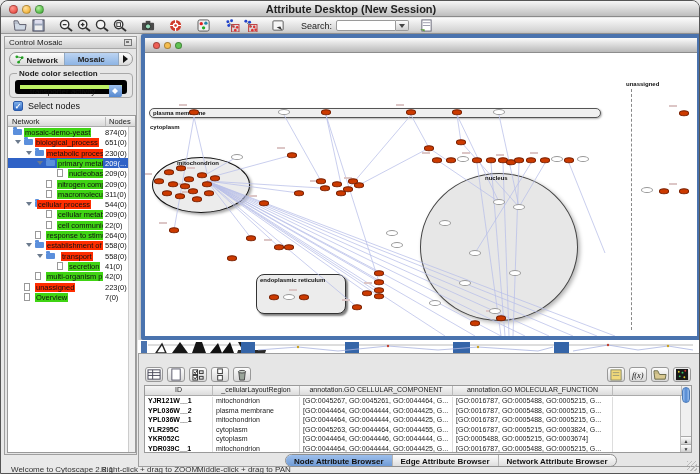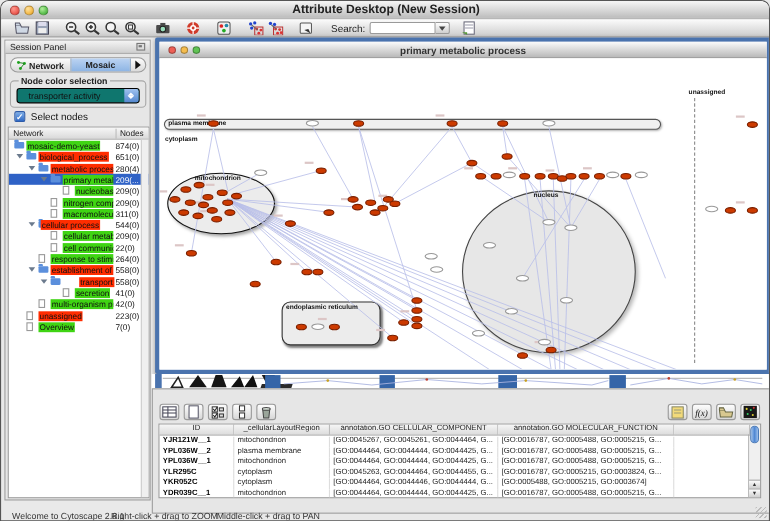--- a/index.html
+++ b/index.html
@@ -49,22 +49,22 @@
     padding-top:2px; position:relative; }
   .cp-tab.sel { background:linear-gradient(#bcd4f2,#8db4e4); border-left:1px solid #8fa8c4; border-right:1px solid #8fa8c4; }
   .cp-tab .net-ic { display:inline-block; vertical-align:-1px; margin-right:2px; }
   .cp-tab-arrow { width:13px; display:flex; align-items:center; justify-content:center; }
   .cp-tab-arrow::after { content:""; border:4px solid transparent; border-left:5px solid #111; margin-left:4px; }
 
   .groupbox { position:absolute; left:4px; top:36px; width:124px; height:25px;
     border:1px solid #a8a8a8; border-radius:4px; }
   .groupbox-legend { position:absolute; left:7px; top:-5px; font-size:8px; font-weight:bold;
     color:#222; background:#e6e6e6; padding:0 2px; }
-  .popup { position:absolute; left:5px; top:6px; width:112px; height:14px; background:#0f766e;
-    border:1px solid #000000; border-radius:3px; font-size:8px; color:#111; }
+  .popup { position:absolute; left:5px; top:6px; width:112px; height:14px; background:#bef264;
+    border:5px solid #000000; border-radius:3px; font-size:8px; color:#111; }
   .popup .val { position:absolute; left:10px; top:2px; }
   .popup .cap { position:absolute; right:0; top:0; width:13px; height:12px;
     background:linear-gradient(#9ec1ee,#5588cf); border-radius:0 2px 2px 0; }
   .popup .cap i { position:absolute; left:3px; width:0; height:0; border:3px solid transparent; }
   .popup .cap i.up { top:0; border-bottom:3px solid #fff; }
   .popup .cap i.dn { bottom:0; border-top:3px solid #fff; }
 
   .chkrow { position:absolute; left:8px; top:64px; height:11px; font-size:9px; color:#111; }
   .chk { position:absolute; left:0; top:0; width:10px; height:10px; border-radius:2px;
     background:linear-gradient(#7fb0ea,#3069c4); border:1px solid #2c5aa8; color:#fff;
@@ -283,21 +283,20 @@
         <path d="M1,11 L6,11 L6,13.5 Z" fill="#593"></path>
       </svg>
     </div>
   </div>
 
 <div class="frame">
   <div class="frame-titlebar">
     <div class="flight red"></div>
     <div class="flight yel"></div>
     <div class="flight grn"></div>
-    <div class="frame-title">primary metabolic process</div>
   </div>
   <div class="canvas" id="canvas">
     <div class="pm-bar"></div>
     <div class="region-label" style="left:8px; top:57px;">plasma membrane</div>
     <div class="region-label" style="left:5px; top:71px;">cytoplasm</div>
     <div class="mito"></div>
     <div class="region-label" style="left:32px; top:107px;">mitochondrion</div>
     <div class="nucl"></div>
     <div class="region-label" style="left:340px; top:122px;">nucleus</div>
     <div class="er"></div>
@@ -467,21 +466,21 @@
     <circle cx="160" cy="6" r="1.2" fill="#c8a020"></circle>
       <circle cx="250" cy="5" r="1.2" fill="#c04030"></circle>
     <circle cx="340" cy="6" r="1.2" fill="#c8a020"></circle>
       <circle cx="470" cy="4" r="1.2" fill="#c04030"></circle>
     <circle cx="530" cy="5" r="1.2" fill="#c8a020"></circle>
   </svg>
 </div>
 
 <div class="ctrl">
   <div class="ctrl-head">
-    <span>Session Panel</span>
+    <span>Control Mosaic</span>
     <div class="float-ic"></div>
   </div>
   <div class="cp-tabs" id="cp-tabs">
       <div class="cp-tab"><span class="net-ic"><svg width="9" height="9" viewBox="0 0 10 10">
             <circle cx="2" cy="2" r="1.5" fill="#2a2"></circle>
             <circle cx="8" cy="3" r="1.5" fill="#2a2"></circle>
             <circle cx="4" cy="8" r="1.5" fill="#2a2"></circle>
             <line x1="2" y1="2" x2="8" y2="3" stroke="#282"></line>
             <line x1="8" y1="3" x2="4" y2="8" stroke="#282"></line>
           </svg></span><span>Network</span></div>
@@ -516,21 +515,21 @@
         <div class="tree-row" style="top: 21.3px;">
           <span class="tri" style="left: 7px;"></span>
           <span class="fold" style="left: 16px;"></span>
           <span class="tlabel red" style="left: 27px; max-width: 68px;">biological_process</span>
           <span class="tcount">651(0)</span>
         </div>
         <div class="tree-row" style="top: 31.6px;">
           <span class="tri" style="left: 18px;"></span>
           <span class="fold" style="left: 27px;"></span>
           <span class="tlabel red" style="left: 38px; max-width: 57px;">metabolic process</span>
-          <span class="tcount">280(4)</span>
+          <span class="tcount">230(0)</span>
         </div>
         <div class="tree-row sel" style="top: 41.9px;">
           <span class="tri" style="left: 29px;"></span>
           <span class="fold" style="left: 38px;"></span>
           <span class="tlabel green" style="left: 49px; max-width: 46px;">primary metabo</span>
           <span class="tcount">209(...</span>
         </div>
         <div class="tree-row" style="top: 52.2px;">
           <span class="leafic" style="left: 49px;"></span>
           <span class="tlabel green" style="left: 60px; max-width: 35px;">nucleobase-</span>
@@ -569,21 +568,21 @@
         </div>
         <div class="tree-row" style="top: 124.3px;">
           <span class="tri" style="left: 18px;"></span>
           <span class="fold" style="left: 27px;"></span>
           <span class="tlabel red" style="left: 38px; max-width: 57px;">establishment of lo</span>
           <span class="tcount">558(0)</span>
         </div>
         <div class="tree-row" style="top: 134.6px;">
           <span class="tri" style="left: 29px;"></span>
           <span class="fold" style="left: 38px;"></span>
-          <span class="tlabel red" style="left: 64px; max-width: 46px;">transport</span>
+          <span class="tlabel red" style="left: 53px; max-width: 46px;">transport</span>
           <span class="tcount">558(0)</span>
         </div>
         <div class="tree-row" style="top: 144.9px;">
           <span class="leafic" style="left: 49px;"></span>
           <span class="tlabel green" style="left: 60px; max-width: 35px;">secretion</span>
           <span class="tcount">41(0)</span>
         </div>
         <div class="tree-row" style="top: 155.2px;">
           <span class="leafic" style="left: 27px;"></span>
           <span class="tlabel green" style="left: 38px; max-width: 57px;">multi-organism pro</span>
@@ -699,20 +698,25 @@
       <div class="dt-cell" style="left: 308px; width: 160px; top: 39.5px;">[GO:0016787, GO:0005215, GO:0003824, G...</div>
       <div class="dt-cell id" style="left: 0px; width: 68px; top: 49px;">YKR052C</div>
       <div class="dt-cell" style="left: 68px; width: 87px; top: 49px;">cytoplasm</div>
       <div class="dt-cell" style="left: 155px; width: 153px; top: 49px;">[GO:0044464, GO:0044446, GO:0044444, G...</div>
       <div class="dt-cell" style="left: 308px; width: 160px; top: 49px;">[GO:0005488, GO:0005215, GO:0003674]</div>
       <div class="dt-cell id" style="left: 0px; width: 68px; top: 58.5px;">YDR039C__1</div>
       <div class="dt-cell" style="left: 68px; width: 87px; top: 58.5px;">mitochondrion</div>
       <div class="dt-cell" style="left: 155px; width: 153px; top: 58.5px;">[GO:0044464, GO:0044444, GO:0044425, G...</div>
       <div class="dt-cell" style="left: 308px; width: 160px; top: 58.5px;">[GO:0016787, GO:0005488, GO:0005215, G...</div>
     </div>
+  <div class="dp-tabs" id="dp-tabs">
+      <div class="dp-tab sel">Node Attribute Browser</div>
+      <div class="dp-tab">Edge Attribute Browser</div>
+      <div class="dp-tab">Network Attribute Browser</div>
+    </div>
 </div>
 
 <div id="status-bar">
     <div class="status-item" style="left: 10px;">Welcome to Cytoscape 2.8.1</div>
     <div class="status-item" style="left: 100px;">Right-click + drag to ZOOM</div>
     <div class="status-item" style="left: 196px;">Middle-click + drag to PAN</div>
   </div>
 <div class="grip"></div>
 
 </body></html>

